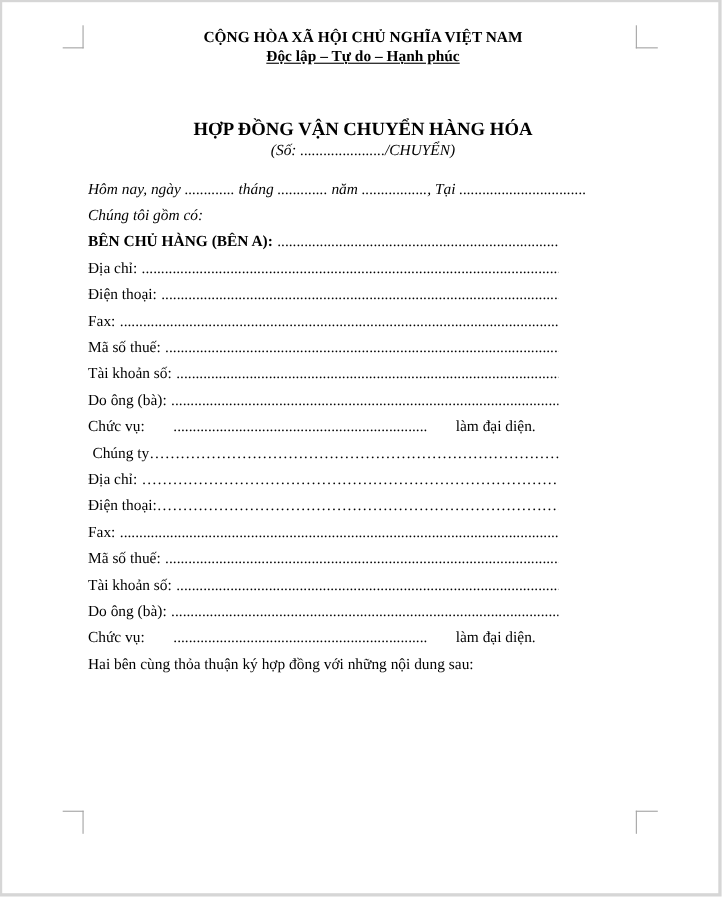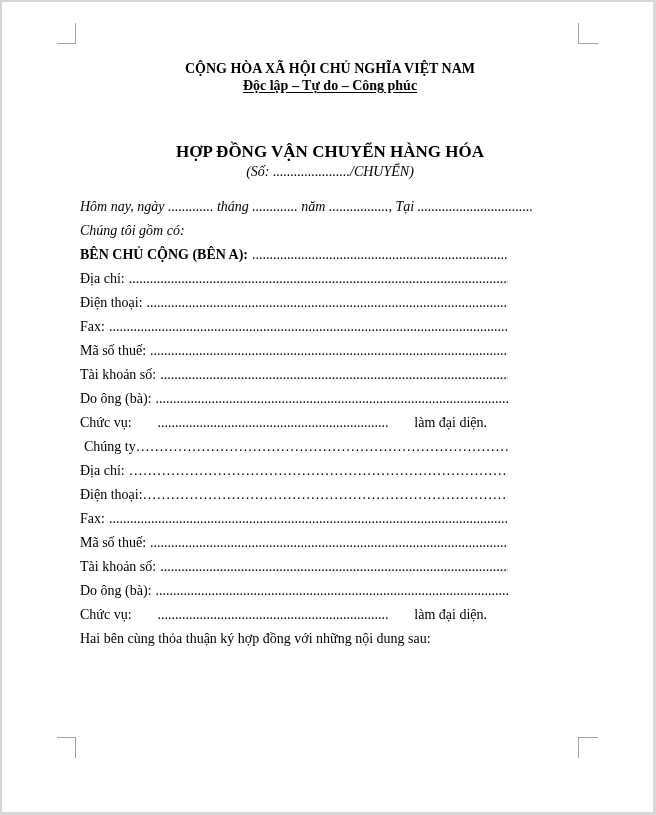--- a/index.html
+++ b/index.html
@@ -14,21 +14,21 @@
     position:absolute;left:2px;top:2px;right:3px;bottom:3px;
     background:#ffffff;
   }
   
   .crop{position:absolute;border:0 solid #a3a3a3;}
   .crop-tl{left:55px;top:21px;width:19px;height:21px;border-right-width:1px;border-bottom-width:1px;}
   .crop-tr{left:576px;top:21px;width:20px;height:21px;border-left-width:1px;border-bottom-width:1px;}
   .crop-bl{left:55px;top:735px;width:19px;height:21px;border-right-width:1px;border-top-width:1px;}
   .crop-br{left:576px;top:735px;width:20px;height:21px;border-left-width:1px;border-top-width:1px;}
 
-  .content{position:absolute;left:78px;top:58px;width:500px;font-size:14px;}
+  .content{position:absolute;left:78px;top:24px;width:500px;font-size:14px;}
 
   .nh{ text-align:center;font-weight:bold;line-height:17px;font-size:14px;}
   .nh .u{text-decoration:underline;text-underline-offset:2px;}
 
   .doc-title{margin-top:48px;text-align:center;font-weight:bold;font-size:17px;line-height:20px;}
   .doc-subtitle{text-align:center;font-style:italic;font-size:14px;line-height:20px;}
 
   .recitals{margin-top:30px;}
   p{margin:0;line-height:24px;font-size:14px;}
   .it{font-style:italic;}
@@ -51,32 +51,32 @@
 <div class="page">
 
   <div class="crop crop-tl"></div>
   <div class="crop crop-tr"></div>
   <div class="crop crop-bl"></div>
   <div class="crop crop-br"></div>
 
   <div class="content">
 
     <div class="nh">CỘNG HÒA XÃ HỘI CHỦ NGHĨA VIỆT NAM</div>
-    <div class="nh"><span class="u">Độc lập – Tự do – Công phúc</span></div>
+    <div class="nh"><span class="u">Độc lập – Tự do – Hạnh phúc</span></div>
 
     <div class="doc-title">HỢP ĐỒNG VẬN CHUYỂN HÀNG HÓA</div>
     <div class="doc-subtitle it">(Số: ....................../CHUYỂN)</div>
 
 
     <p class="it p-date">Hôm nay, ngày ............. tháng ............. năm ................., Tại .................................</p>
     <p class="it">Chúng tôi gồm có:</p>
 
     <section>
       <p class="line">
-          <span class="b">BÊN CHỦ CỘNG (BÊN A):</span>
+          <span class="b">BÊN CHỦ HÀNG (BÊN A):</span>
           <span class="fill">........................................................................................................................................................................</span>
         </p>
       <p class="line">
           <span>Địa chỉ:</span>
           <span class="fill">........................................................................................................................................................................</span>
         </p>
       <p class="line">
           <span>Điện thoại:</span>
           <span class="fill">........................................................................................................................................................................</span>
         </p>

